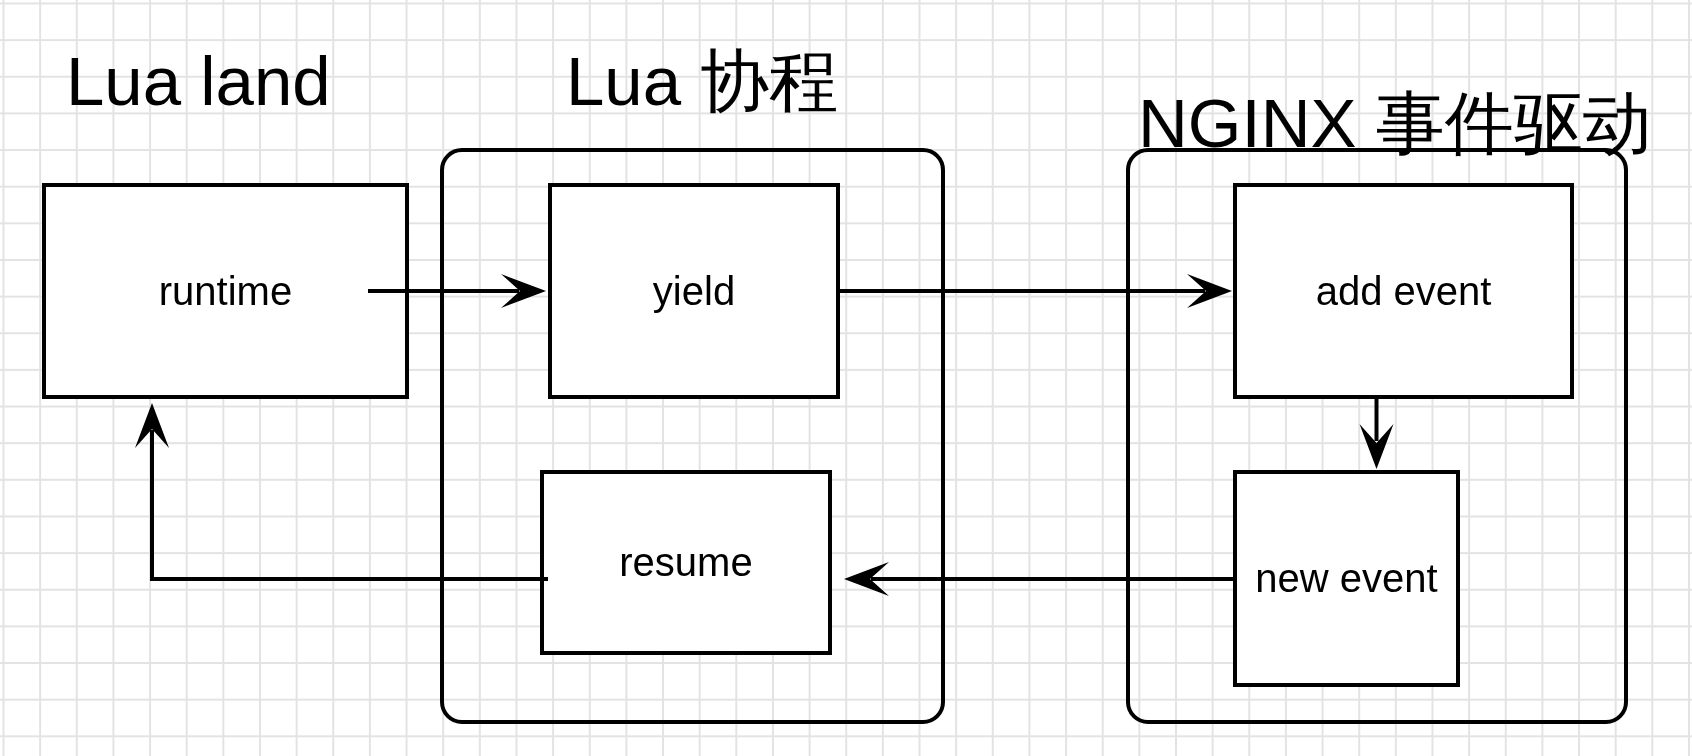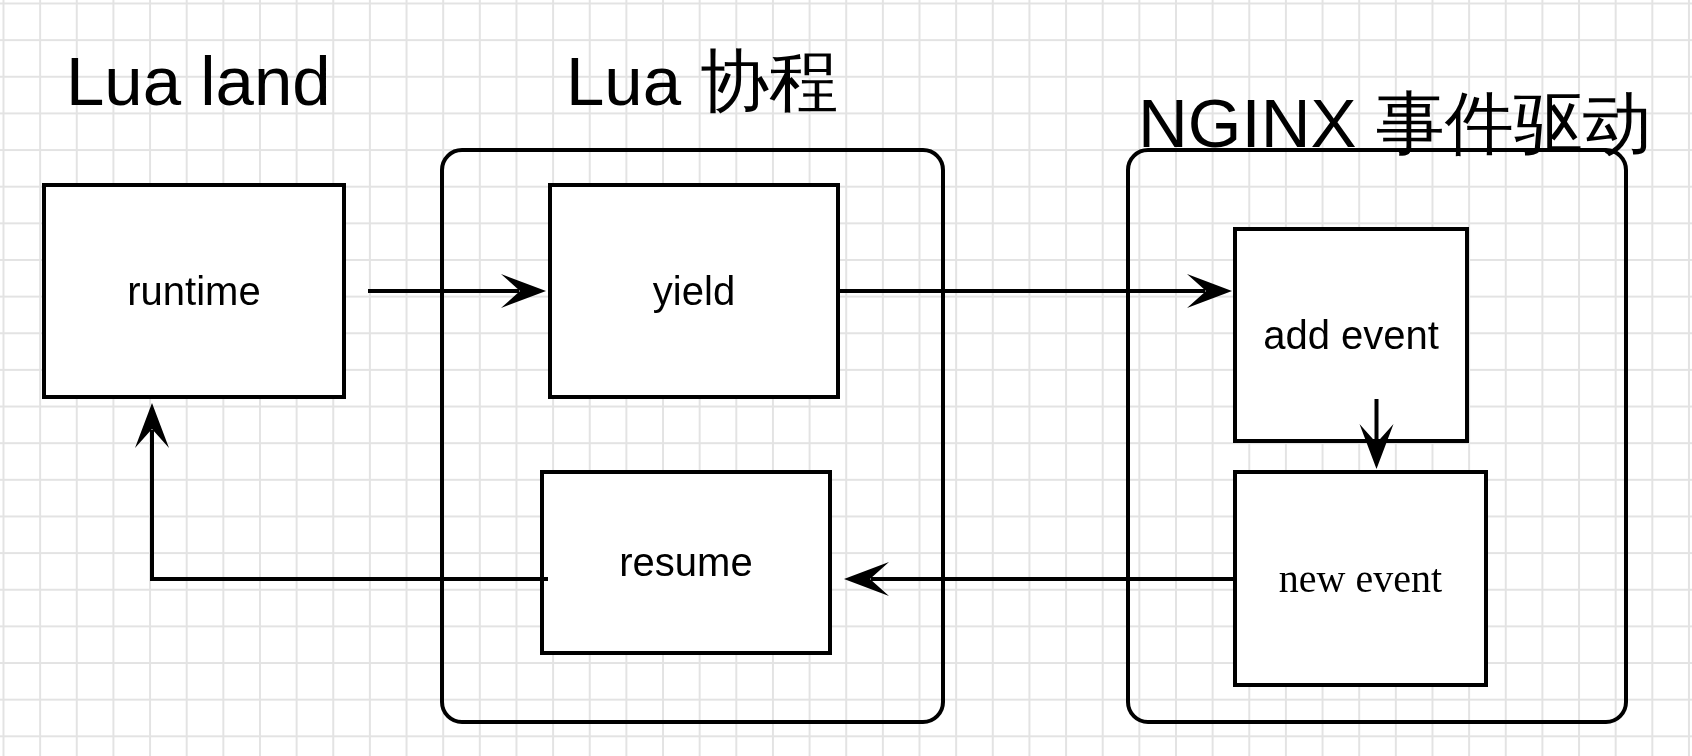--- a/index.html
+++ b/index.html
@@ -43,33 +43,33 @@
 
 <div class="canvas">
 
   <div class="title" style="left:66px;top:44px;">Lua land</div>
   <div class="title" style="left:566px;top:44px;text-align:right;">Lua 协程</div>
   <div class="title" style="left:1138px;top:46px;margin-top:40px;">NGINX 事件驱动</div>
 
   <div class="group" style="left:440px;top:148px;width:505px;height:576px;"></div>
   <div class="group" style="left:1126px;top:148px;width:502px;height:576px;"></div>
 
-  <div class="node" style="left:42px;top:183px;width:304px;height:216px;">
+  <div class="node" style="left:42px;top:183px;width:367px;height:216px;">
     <span>runtime</span>
   </div>
   <div class="node" style="left:548px;top:183px;width:292px;height:216px;">
     <span>yield</span>
   </div>
   <div class="node" style="left:540px;top:470px;width:292px;height:185px;">
     <span>resume</span>
   </div>
-  <div class="node" style="left:1233px;top:183px;width:236px;height:216px;margin-top:44px;">
+  <div class="node" style="left:1233px;top:183px;width:341px;height:216px;">
     <span>add event</span>
   </div>
-  <div class="node" style="left:1233px;top:470px;width:255px;height:217px;font-family:Liberation Serif, serif;">
+  <div class="node" style="left:1233px;top:470px;width:227px;height:217px;">
     <span>new event</span>
   </div>
 
   <svg class="edges" width="1692" height="756" viewBox="0 0 1692 756">
 
     <g>
       <path class="line" d="M368,291 L519,291"></path>
       <path class="head" d="M546,291 l-45,-17 l19,17 l-19,17 z"></path>
     </g>
 

